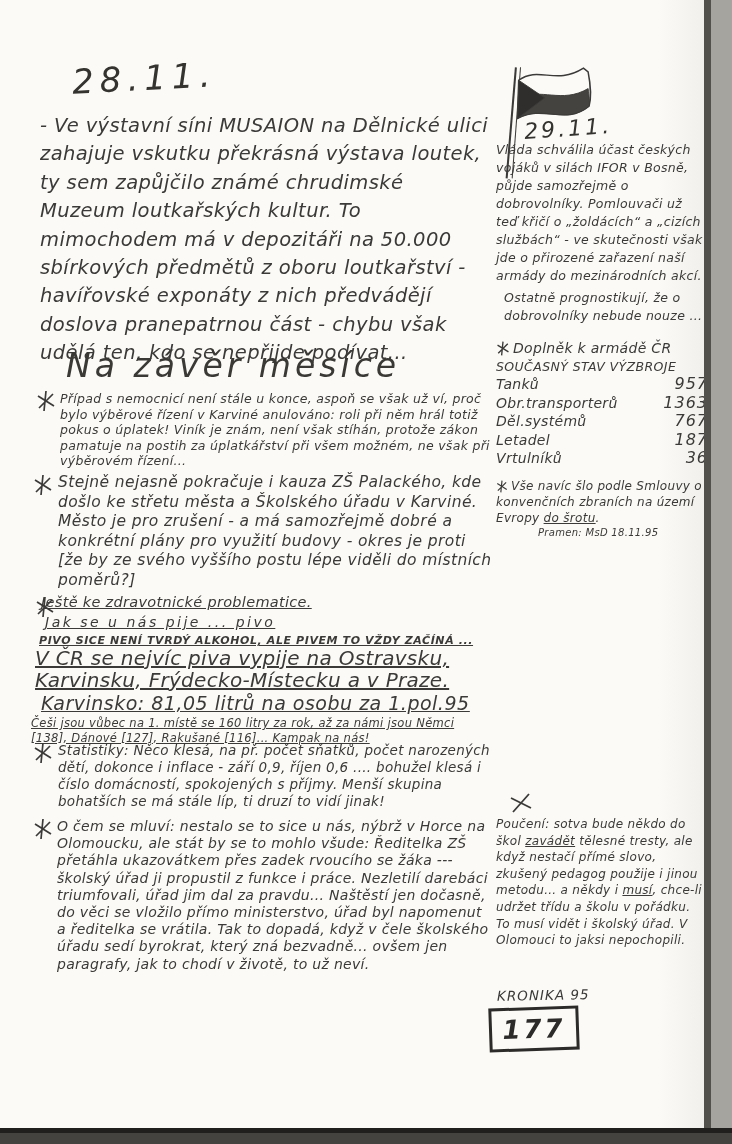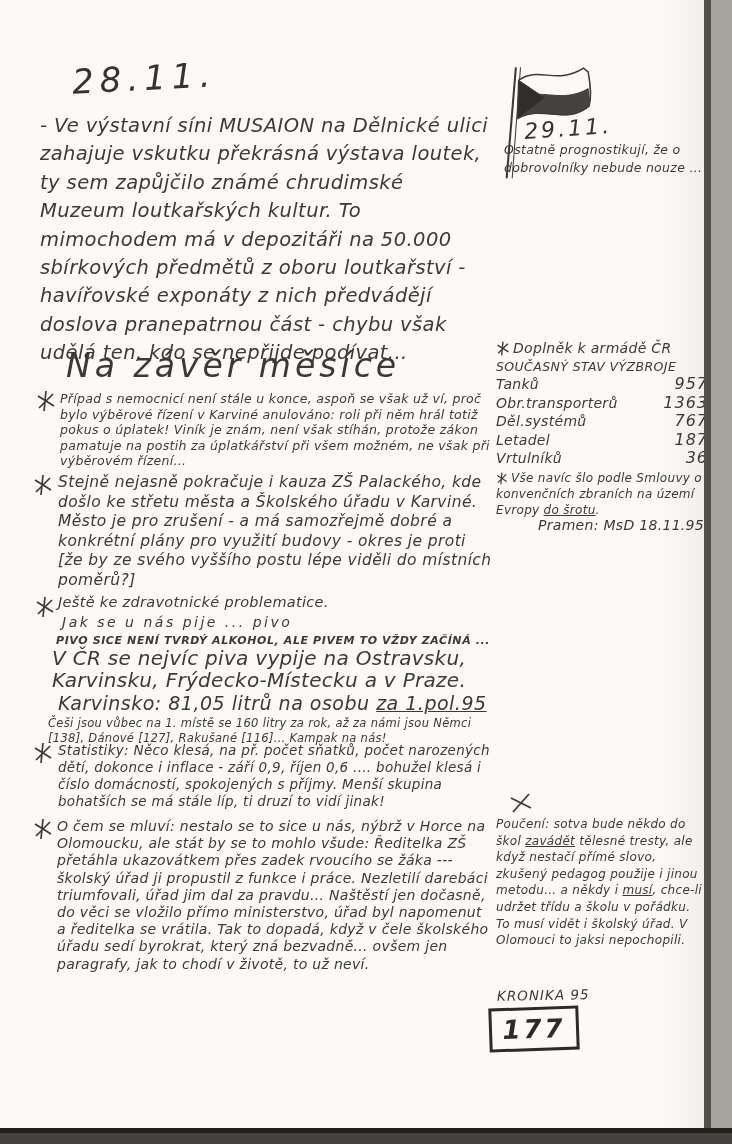--- a/index.html
+++ b/index.html
@@ -32,22 +32,22 @@
   .u{text-decoration:underline;}
   .rc{width:210px;font-size:12.5px;line-height:18px;}
   .rc p{margin:0 0 4px 0;}
   .rc .indent{padding-left:8px;}
   .date-mid{font-size:22px;letter-spacing:3px;transform:rotate(-4deg);color:#34332f;}
   .armory{width:212px;}
   .armory .title{font-size:14px;line-height:19px;white-space:nowrap;}
   .armory .subtitle{font-size:12.5px;line-height:17px;letter-spacing:.4px;}
   .armory .row{display:flex;justify-content:space-between;font-size:14px;line-height:18.5px;gap:20px;}
   .armory .row .val{font-size:16px;letter-spacing:1px;}
-  .armory .note{font-size:12px;line-height:16px;margin-top:2px;}
-  .armory .source{font-size:14px;line-height:14px;padding-left:42px;font-style:italic;}
+  .armory .note{font-size:12px;line-height:16px;margin-top:10px;}
+  .armory .source{font-size:10px;line-height:14px;padding-left:42px;font-style:italic;}
   .pouceni{width:206px;font-size:12px;line-height:16.6px;}
   .kronika{font-size:13.5px;letter-spacing:1px;transform:rotate(-1deg);}
   .pagebox{width:84px;height:38px;border:3px solid #2c2b29;transform:rotate(-2deg);
     display:flex;align-items:center;justify-content:center;}
   .pagebox .num{font-size:26px;font-weight:bold;letter-spacing:3px;color:#2c2b29;}
   svg{display:block;}
   .inline-star{display:inline-block;vertical-align:-3px;margin-right:3px;}
 </style>
 </head>
 <body>
@@ -72,21 +72,21 @@
         <path d="M10 1 L8 21 M2 6 L18 16 M17 4 L3 18" stroke="#3b3a38" stroke-width="1.7" fill="none"></path>
       </svg>
   </div>
   <div class="abs hw bullet-text b2" style="left:58px;top:473px;width:436px;">Stejně nejasně pokračuje i kauza ZŠ Palackého, kde došlo ke střetu města a Školského úřadu v Karviné. Město je pro zrušení - a má samozřejmě dobré a konkrétní plány pro využití budovy - okres je proti [že by ze svého vyššího postu lépe viděli do místních poměrů?]</div>
 
   <div class="abs" style="left:35px;top:596px;">
     <svg width="20" height="22" viewBox="0 0 20 22">
         <path d="M10 1 L8 21 M2 6 L18 16 M17 4 L3 18" stroke="#3b3a38" stroke-width="1.7" fill="none"></path>
       </svg>
   </div>
-  <div class="abs beer" style="left:46px;top:594px;">
+  <div class="abs beer" style="left:29px;top:594px;text-decoration:underline;">
     <div class="hw intro">Ještě ke zdravotnické problematice.</div>
     <div class="hw subtitle">Jak se u nás pije ... pivo</div>
     <div class="hw caps">PIVO SICE NENÍ TVRDÝ ALKOHOL, ALE PIVEM TO VŽDY ZAČÍNÁ ...</div>
     <div class="hw body">V ČR se nejvíc piva vypije na Ostravsku, Karvinsku, Frýdecko-Místecku a v Praze.</div>
     <div class="hw stat"><span>Karvinsko: 81,05 litrů na osobu </span><span class="u">za 1.pol.95</span></div>
     <div class="hw note">Češi jsou vůbec na 1. místě se 160 litry za rok, až za námi jsou Němci [138], Dánové [127], Rakušané [116]... Kampak na nás!</div>
   </div>
 
   <div class="abs" style="left:33px;top:742px;">
     <svg width="20" height="22" viewBox="0 0 20 22">
@@ -108,20 +108,21 @@
       <path d="M20 8 L11 128" stroke="#3b3a38" stroke-width="1.1" fill="none"></path>
       <path d="M18 22 C40 6 58 28 88 9 L93 13 C96 28 96 43 94 50 C68 71 46 48 17 63 Z" fill="#fbfaf7" stroke="#3b3a38" stroke-width="1.6"></path>
       <path d="M18 42 C42 29 64 48 93 31 C94 39 95 46 94 50 C68 71 46 48 17 63 Z" fill="#45433f" stroke="#3b3a38" stroke-width="1"></path>
       <path d="M18 22 L46 41 L17 63 Z" fill="#2f2e2c" stroke="#3b3a38" stroke-width="1"></path>
     </svg>
   </div>
 
   <div class="abs date-mid hw" style="left:524px;top:116px;">29.11.</div>
 
   <div class="abs rc" style="left:496px;top:141px;">
+    <p class="hw">Vláda schválila účast českých vojáků v silách IFOR v Bosně, půjde samozřejmě o dobrovolníky. Pomlouvači už teď křičí o „žoldácích“ a „cizích službách“ - ve skutečnosti však jde o přirozené zařazení naší armády do mezinárodních akcí.</p>
     <p class="hw indent">Ostatně prognostikují, že o dobrovolníky nebude nouze ...</p>
   </div>
 
   <div class="abs armory" style="left:496px;top:339px;">
     <div class="hw title"><span class="inline-star"><svg width="14" height="15" viewBox="0 0 20 22">
             <path d="M10 1 L8 21 M2 6 L18 16 M17 4 L3 18" stroke="#3b3a38" stroke-width="2" fill="none"></path>
           </svg></span><span>Doplněk k armádě ČR</span></div>
     <div class="hw subtitle">SOUČASNÝ STAV VÝZBROJE</div>
     <div>
       <div class="row">

